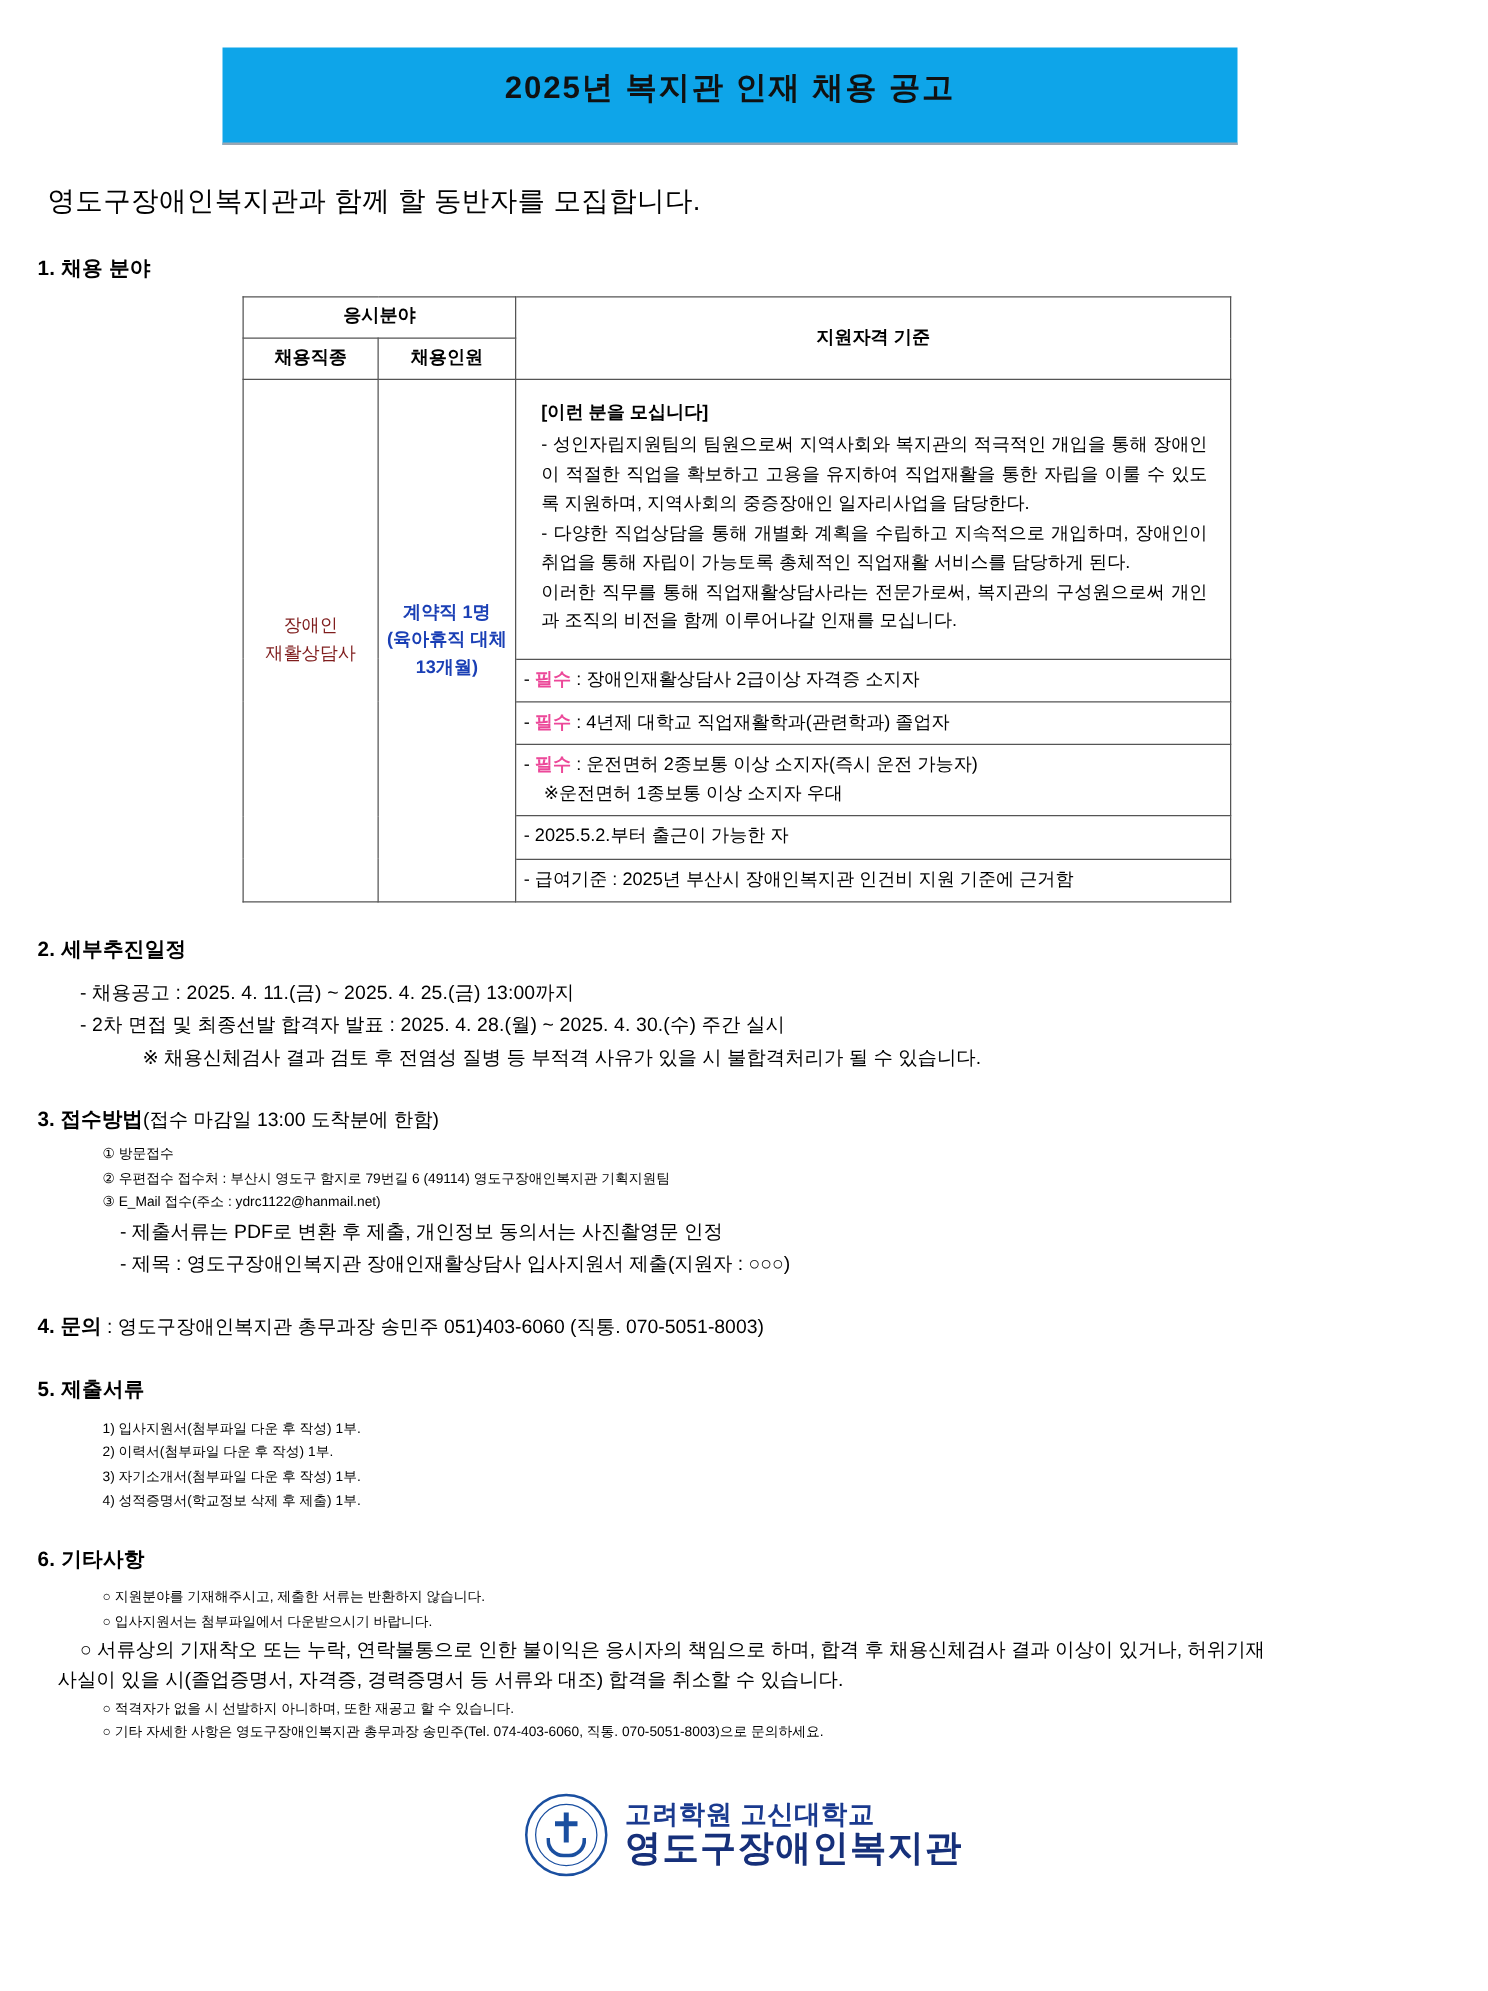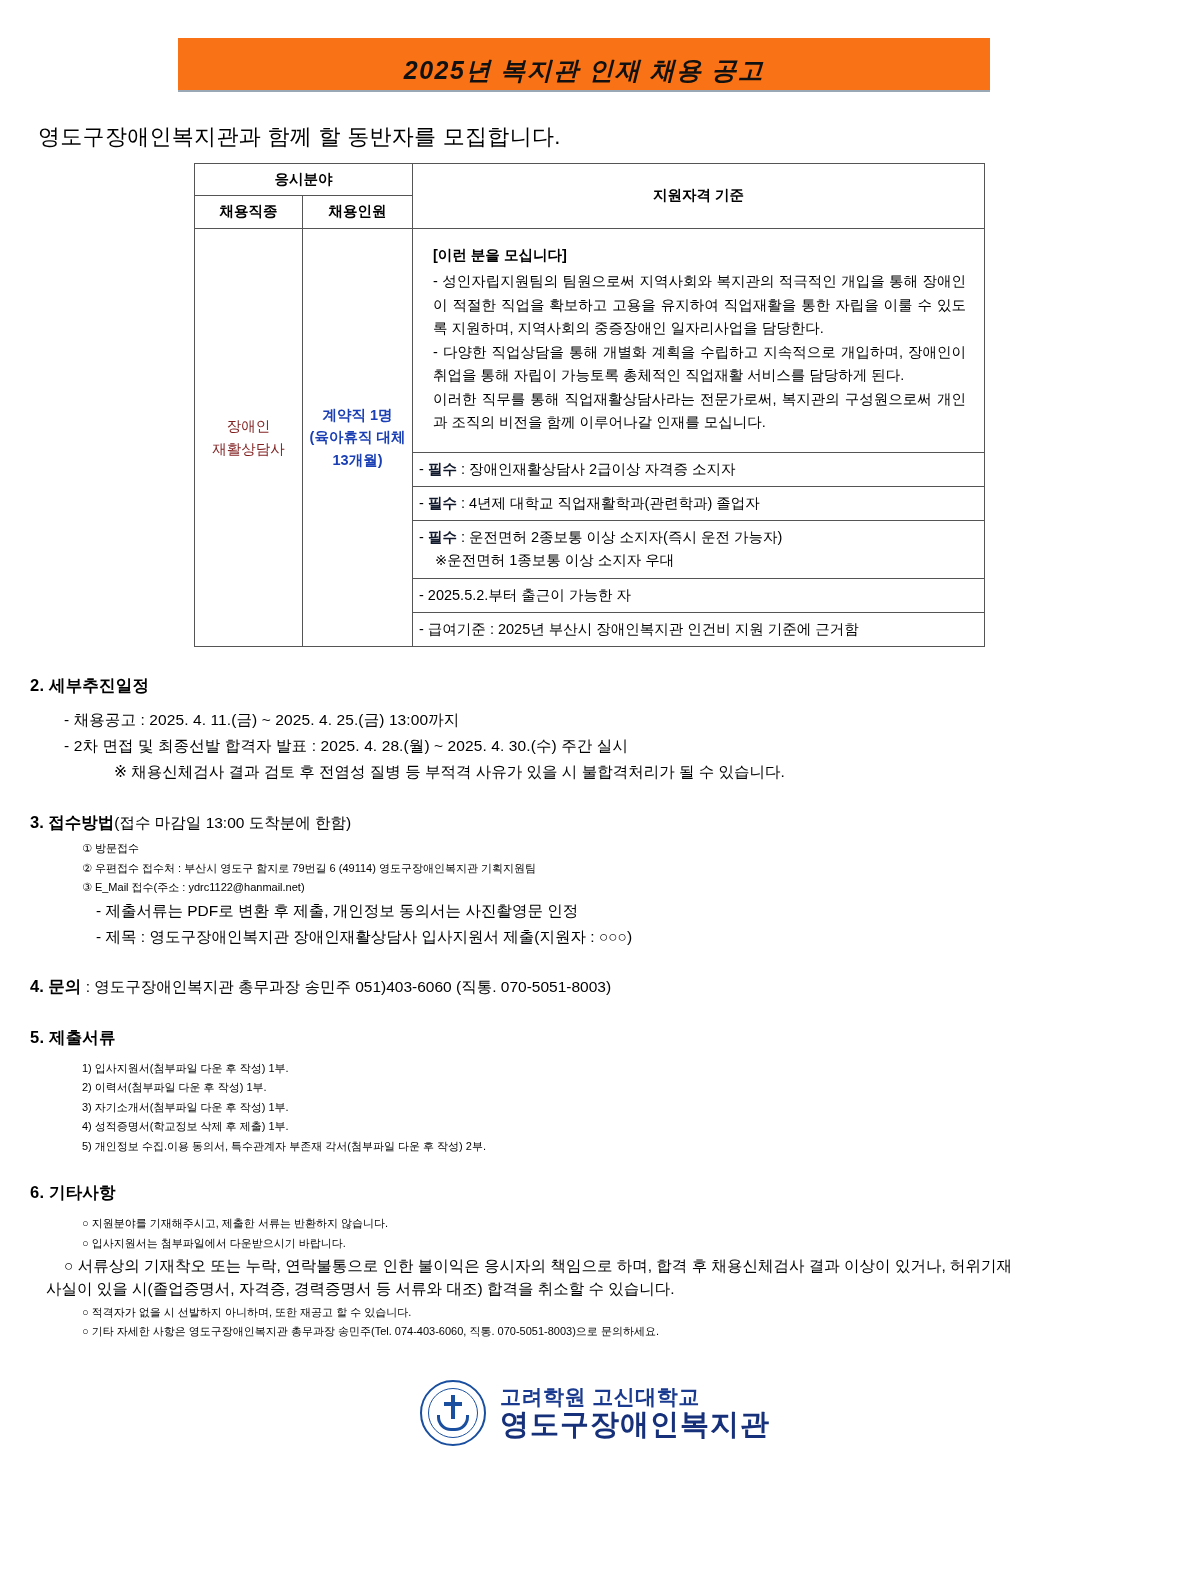--- a/index.html
+++ b/index.html
@@ -19,25 +19,24 @@
   .page {
     width: 1190px;
     box-sizing: border-box;
     padding: 0;
     position: relative;
   }
 
   
   .title-bar {
     margin: 38px 200px 0 178px;
-    background: #f97316;
+    background: #0ea5e9;
     border-bottom: 2px solid #9aa7b4;
     text-align: center;
-    padding: 14px 0 0 0;
-    font-style: italic;
+    padding: 14px 0 24px 0;
   }
   .title-bar .title-text {
     font-size: 25px;
     font-weight: bold;
     letter-spacing: 1.5px;
     color: #111;
   }
 
   .intro {
     margin: 28px 0 0 38px;
@@ -102,21 +101,21 @@
   .qual-block p {
     margin: 0;
     text-align: justify;
     text-justify: inter-word;
   }
   .qual-row td {
     padding: 7px 12px 7px 14px;
     line-height: 1.6;
   }
   .must {
-    color: #0f172a;
+    color: #ec4899;
     font-weight: bold;
   }
   .sub-note {
     display: block;
     padding-left: 16px;
   }
 
   
   .block {
     margin-left: 30px;
@@ -230,20 +229,21 @@
 <body>
 
 <div class="page">
 
   <div class="title-bar">
     <div class="title-text">2025년 복지관 인재 채용 공고</div>
   </div>
 
   <div class="intro">영도구장애인복지관과 함께 할 동반자를 모집합니다.</div>
 
+  <div class="section-head">1. 채용 분야</div>
 
   <div class="tbl-wrap">
     <table class="recruit">
       <colgroup>
         <col class="col-field">
           <col class="col-count">
           <col class="col-qual">
       </colgroup>
       <tbody>
         <tr>
@@ -328,21 +328,20 @@
   <div class="inline-head">
     <span>4. 문의</span><span class="normal"> : 영도구장애인복지관 총무과장 송민주 051)403-6060 (직통. 070-5051-8003)</span>
   </div>
 
   <div class="section-head">5. 제출서류</div>
   <div class="block">
     <div class="lvl2">1) 입사지원서(첨부파일 다운 후 작성) 1부.</div>
     <div class="lvl2">2) 이력서(첨부파일 다운 후 작성) 1부.</div>
     <div class="lvl2">3) 자기소개서(첨부파일 다운 후 작성) 1부.</div>
     <div class="lvl2">4) 성적증명서(학교정보 삭제 후 제출) 1부.</div>
-    <div class="lvl2">5) 개인정보 수집.이용 동의서, 특수관계자 부존재 각서(첨부파일 다운 후 작성) 2부.</div>
   </div>
 
   <div class="section-head">6. 기타사항</div>
   <div class="block">
     <div class="lvl2">○ 지원분야를 기재해주시고, 제출한 서류는 반환하지 않습니다.</div>
     <div class="lvl2">○ 입사지원서는 첨부파일에서 다운받으시기 바랍니다.</div>
     <div class="para-wrap">
       <span>○ 서류상의 기재착오 또는 누락, 연락불통으로 인한 불이익은 응시자의 책임으로 하며, 합격 후 채용신체검사 결과 이상이 있거나, 허위기재</span>
       <span class="cont">사실이 있을 시(졸업증명서, 자격증, 경력증명서 등 서류와 대조) 합격을 취소할 수 있습니다.</span>
     </div>

